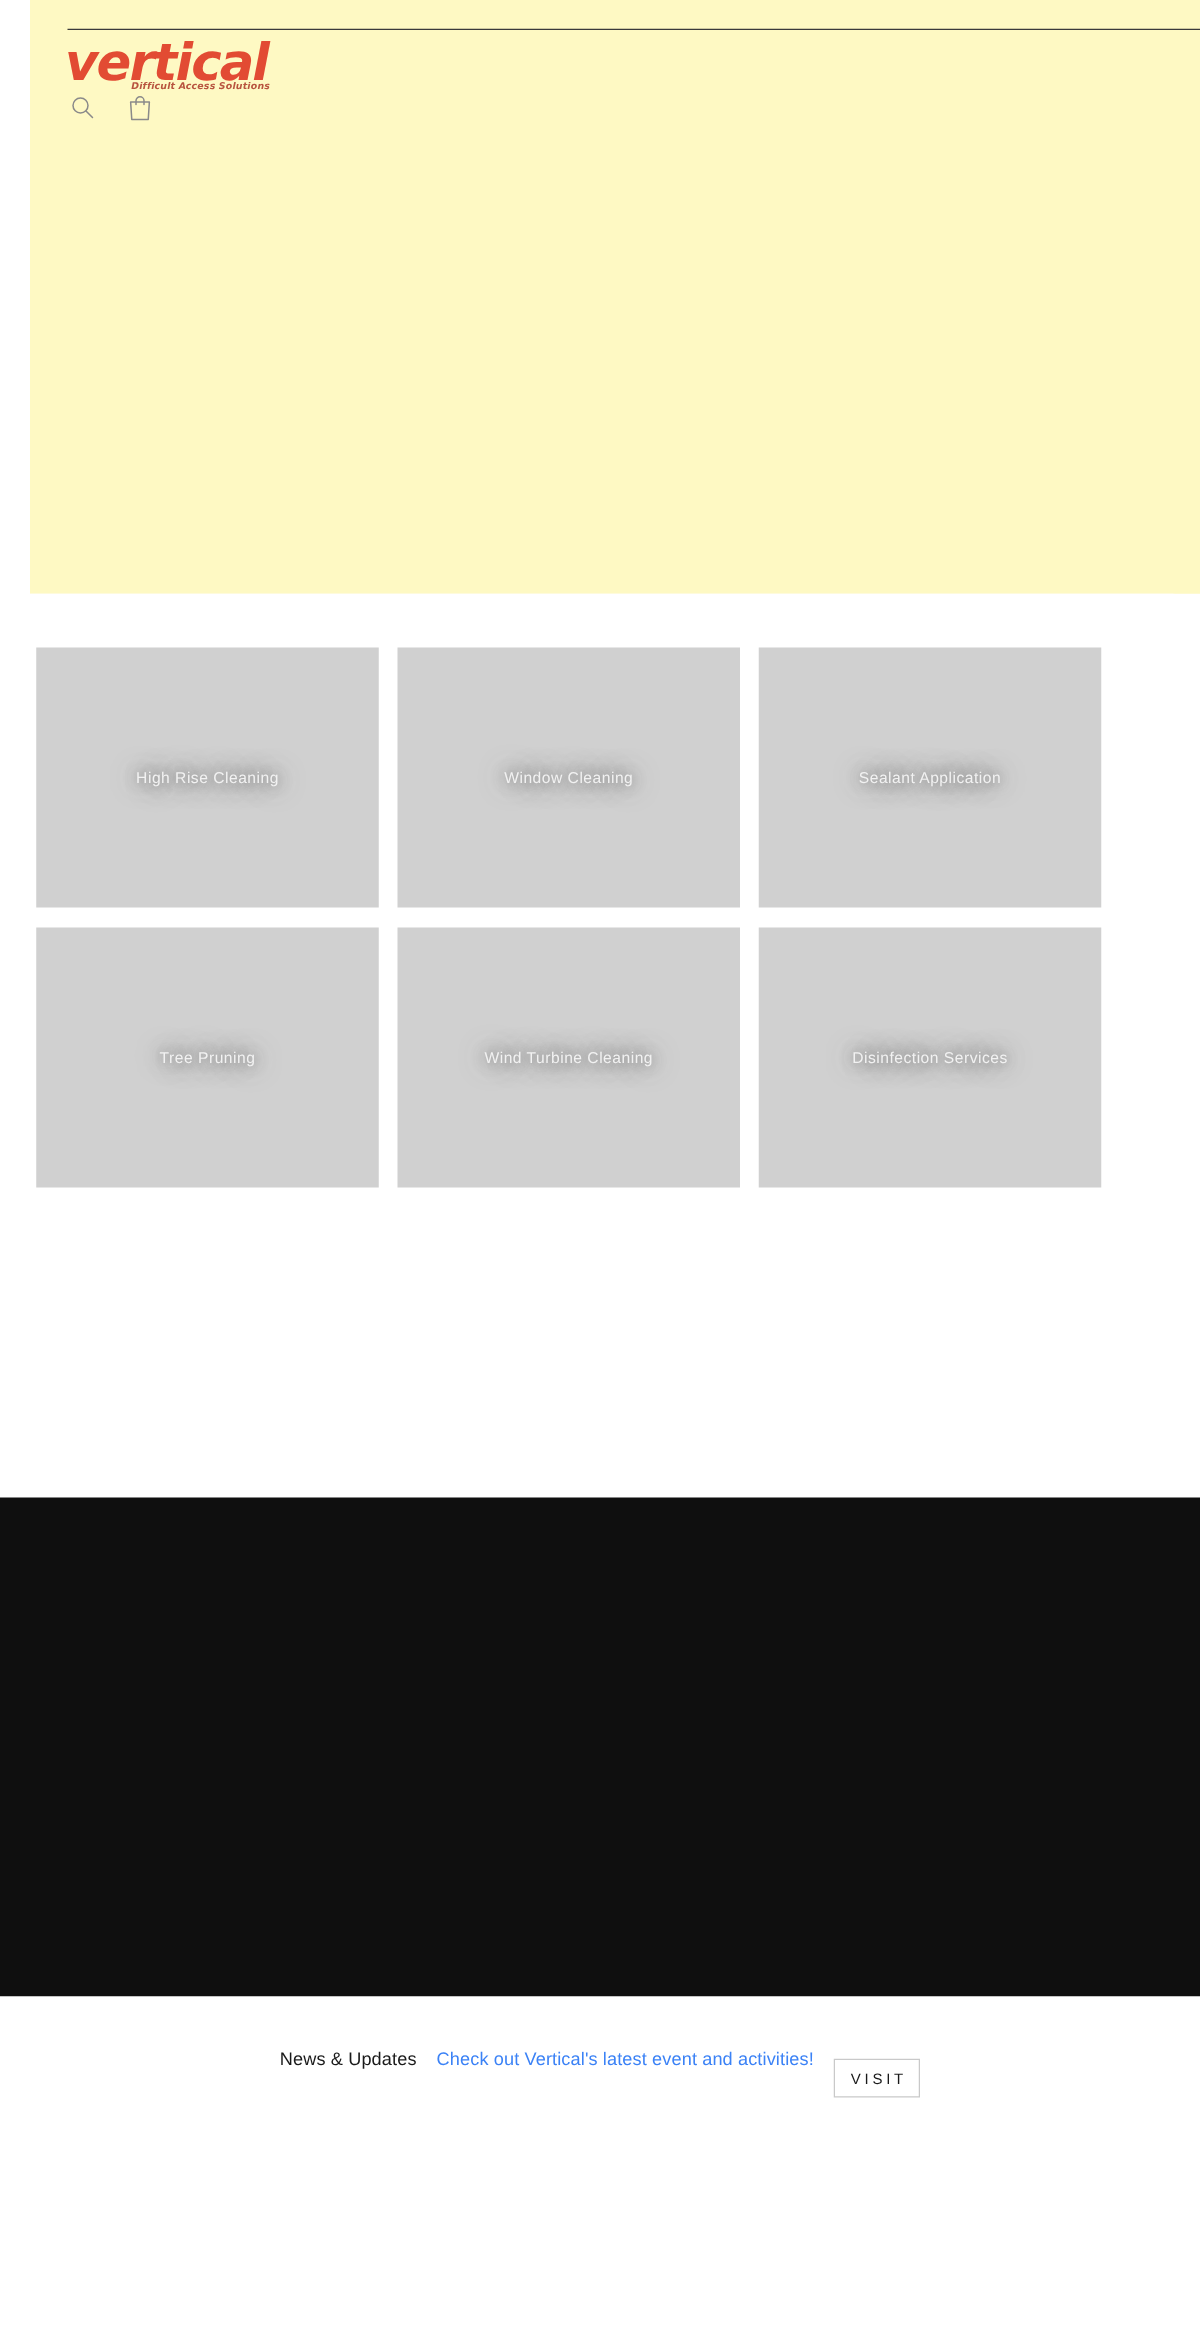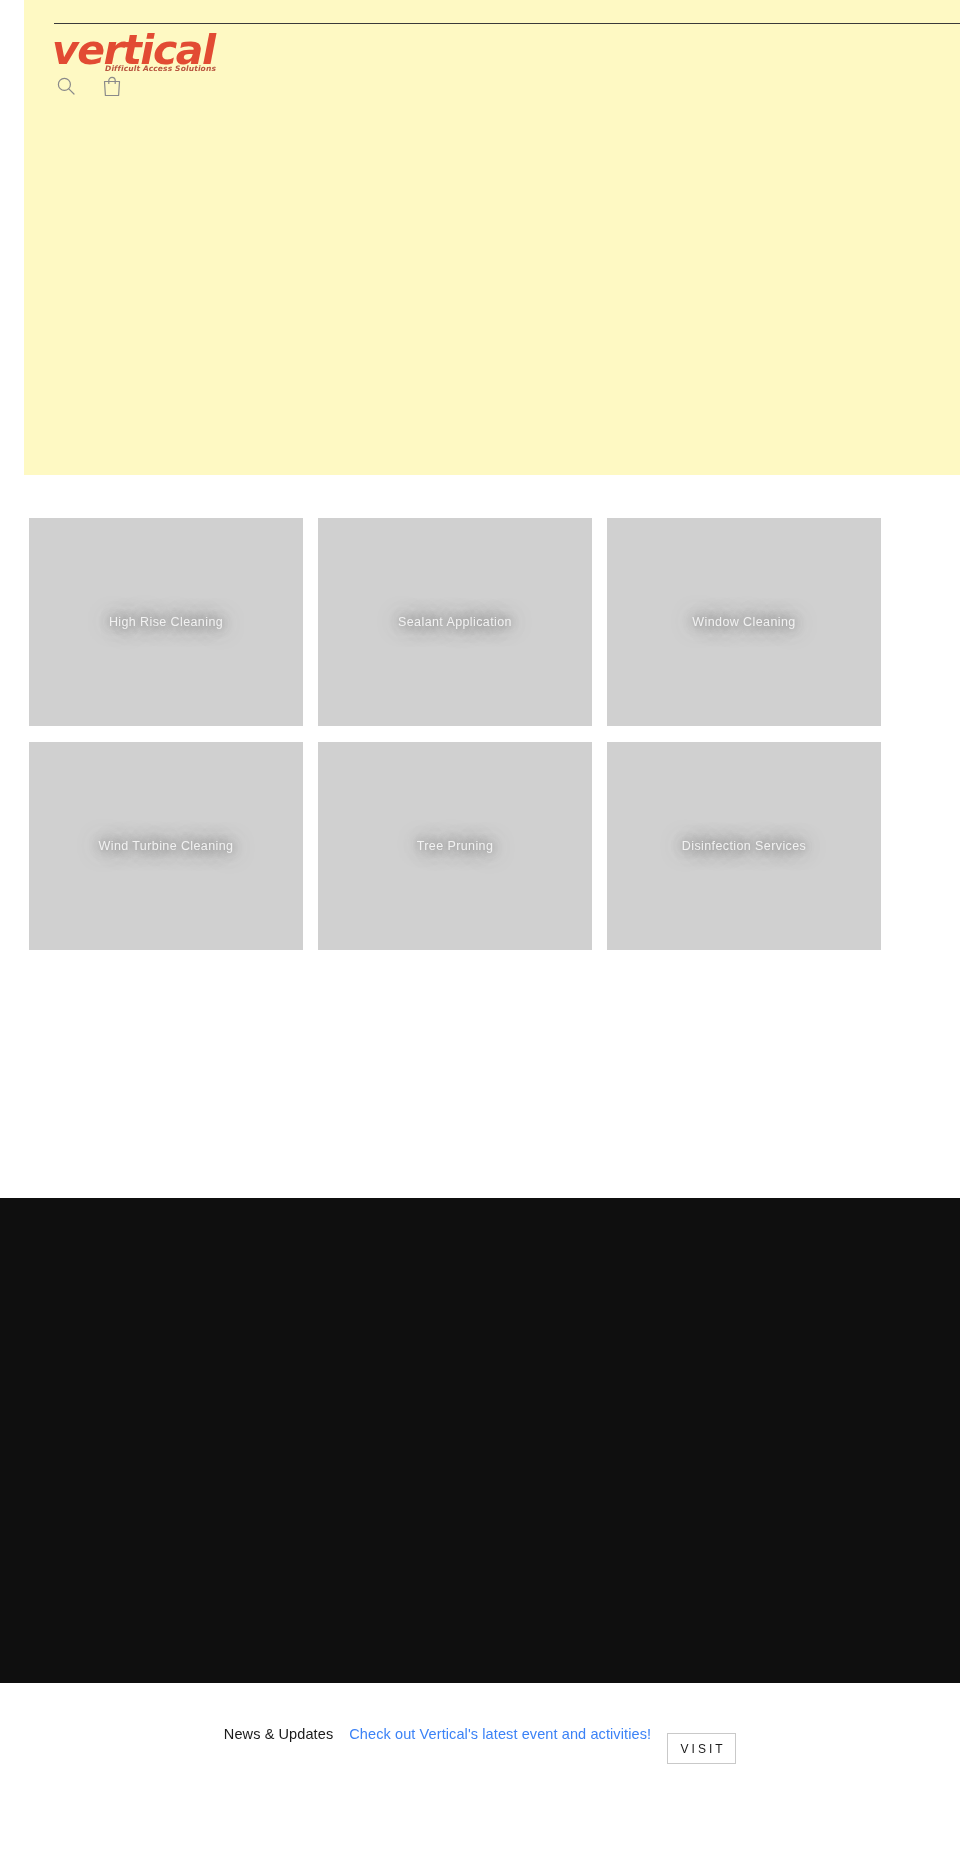--- a/index.html
+++ b/index.html
@@ -95,21 +95,21 @@
 
   
   .feature-band {
     position:absolute; left:0; top:1198px;
     width:960px; height:485px;
     background:#0f0f0f;
   }
 
   
   .news-strip {
-    position:absolute; left:0; top:1683px;
+    position:absolute; left:0; top:1597px;
     width:960px; height:192px;
     background:#ffffff;
   }
   .news-inner {
     position:absolute; left:0; top:21px;
     width:960px;
     display:flex;
     align-items:center;
     justify-content:center;
     gap:16px;
@@ -176,33 +176,33 @@
   </section>
 
   <section class="services">
     <div class="grid">
 
       <div class="tile">
         <span class="tile-label">High Rise Cleaning</span>
       </div>
 
       <div class="tile">
+        <span class="tile-label">Window Cleaning</span>
+      </div>
+
+      <div class="tile">
         <span class="tile-label">Sealant Application</span>
       </div>
 
       <div class="tile">
-        <span class="tile-label">Window Cleaning</span>
+        <span class="tile-label">Tree Pruning</span>
       </div>
 
       <div class="tile">
         <span class="tile-label">Wind Turbine Cleaning</span>
-      </div>
-
-      <div class="tile">
-        <span class="tile-label">Tree Pruning</span>
       </div>
 
       <div class="tile">
         <span class="tile-label">Disinfection Services</span>
       </div>
 
     </div>
   </section>
 
   <section class="feature-band"></section>

